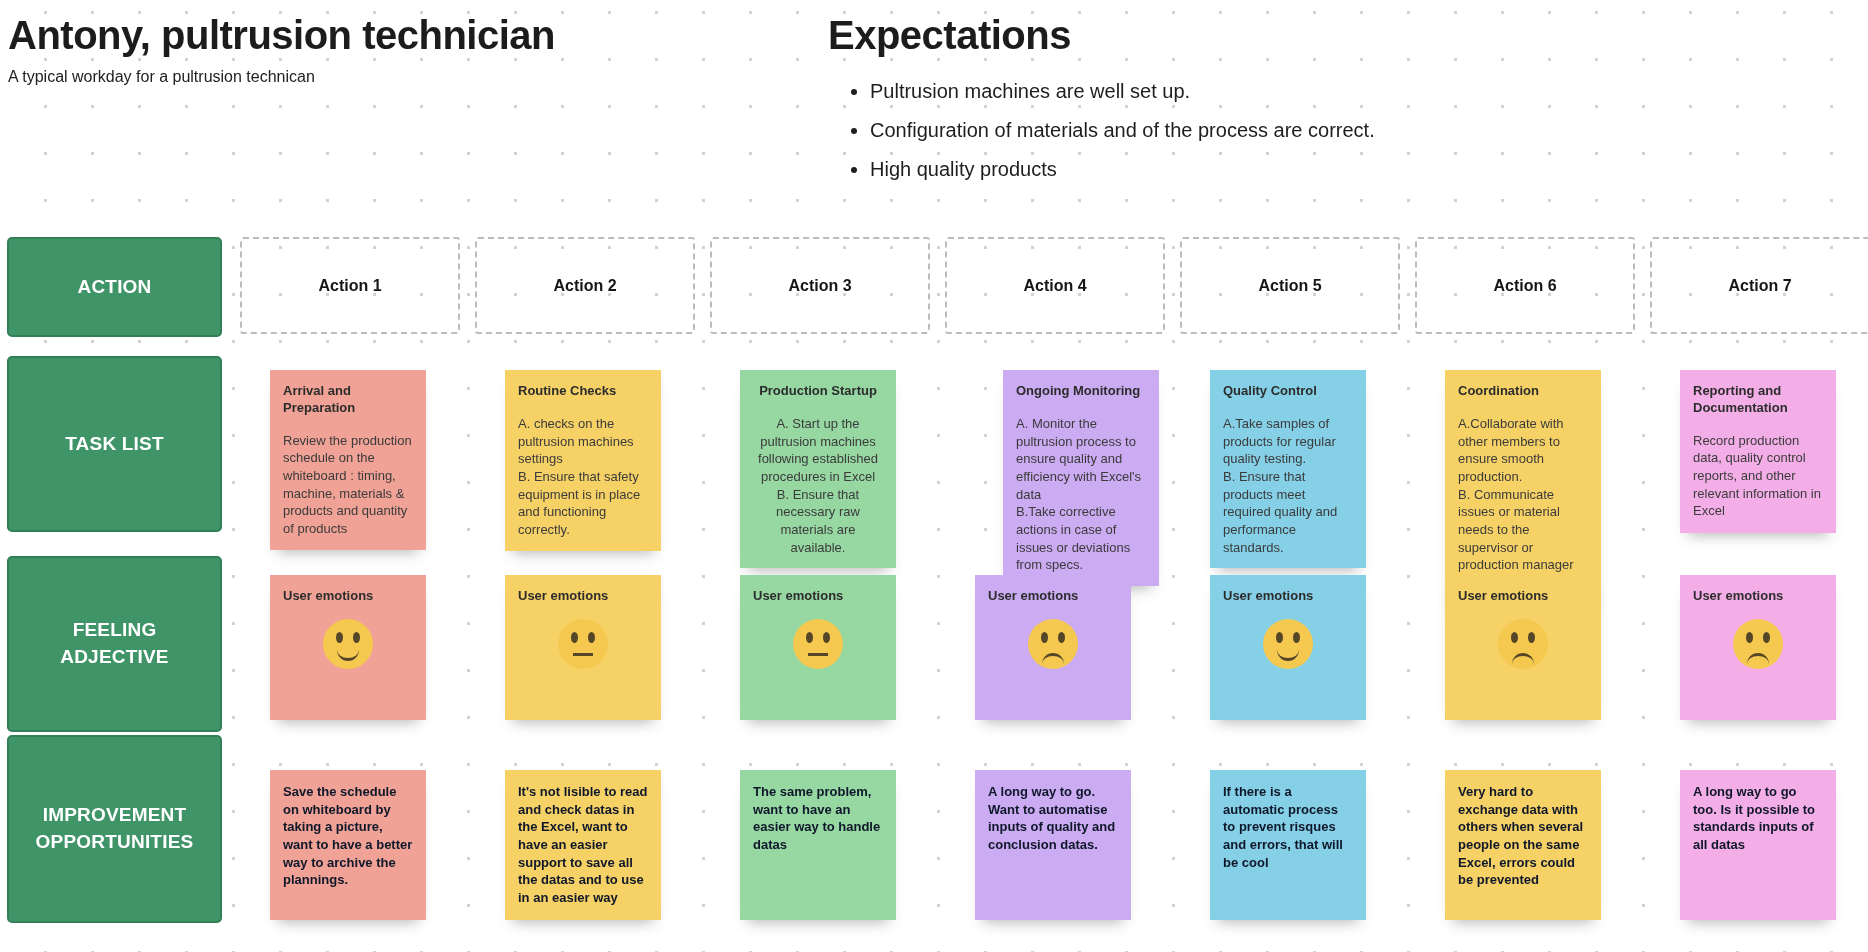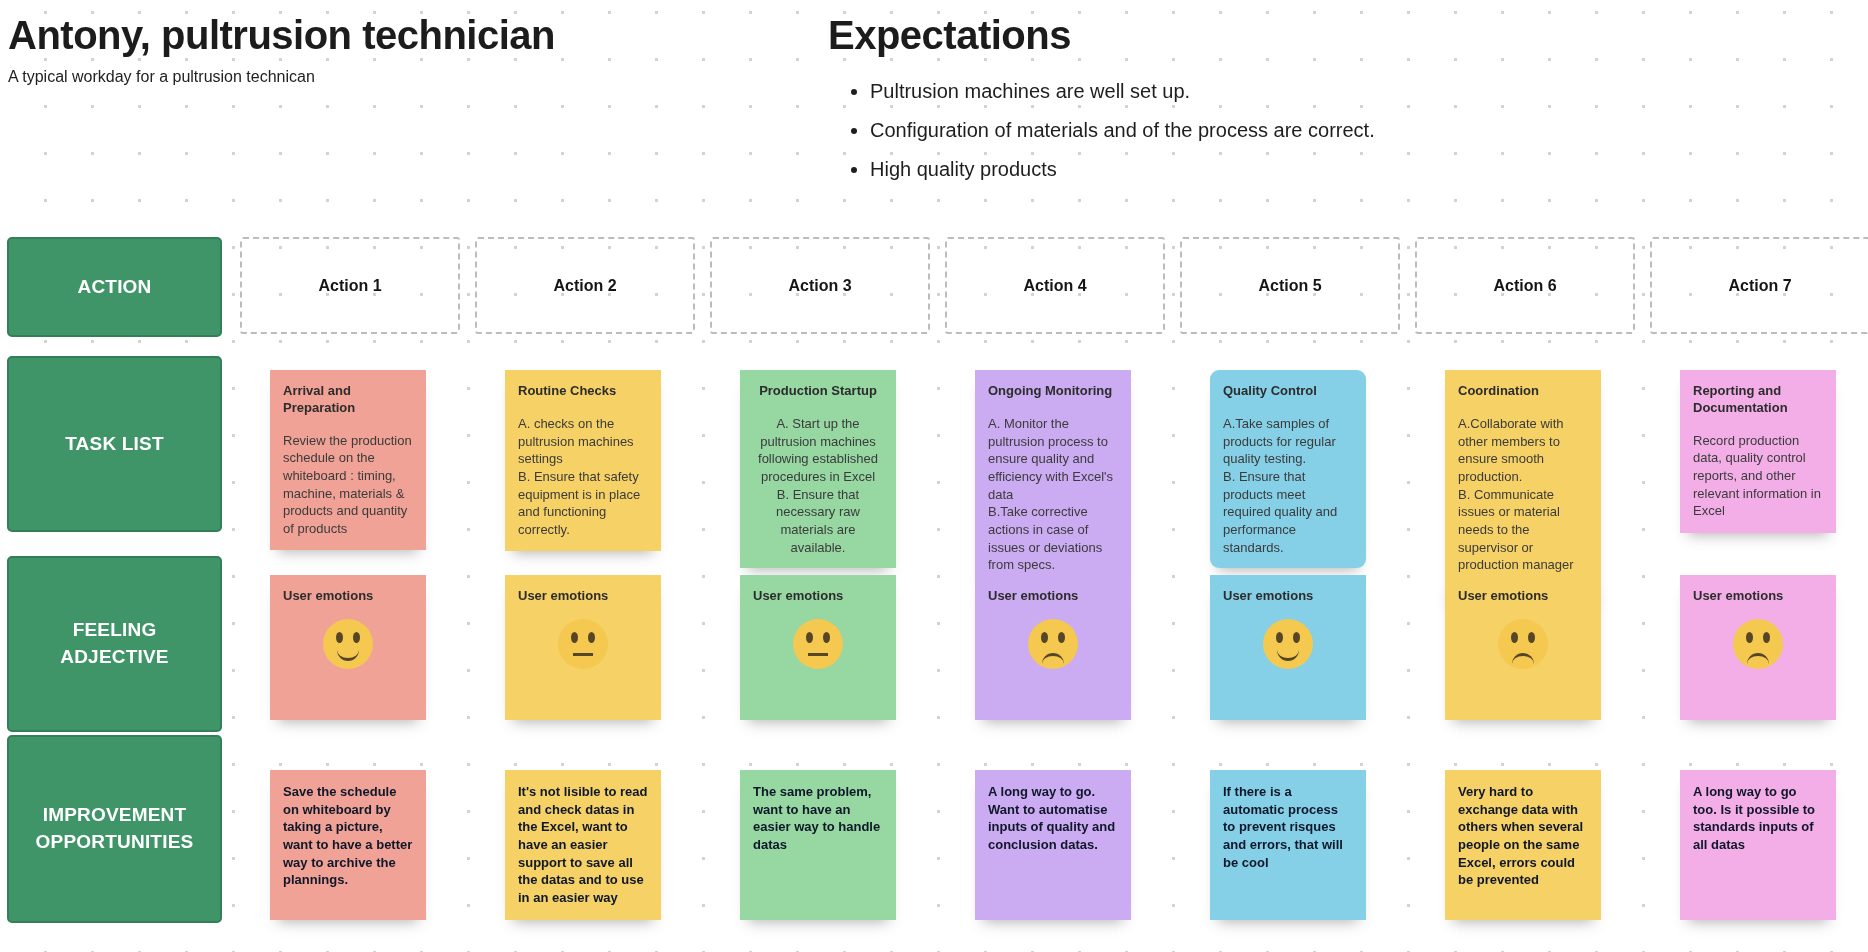--- a/index.html
+++ b/index.html
@@ -165,21 +165,21 @@
     </div>
     <div class="note improve-note" style="background: rgb(150, 215, 162);">
       <div class="note-body bold">The same problem, want to have an easier way to handle datas</div>
     </div>
   </div>
 
   <div class="col" style="left:945px">
     <div class="action-box">
       <span class="action-label">Action 4</span>
     </div>
-    <div class="note task-note" style="background: rgb(203, 171, 241);">
+    <div class="note task-note" style="background: rgb(203, 171, 241); margin-left: 28px;">
       <div class="note-title">Ongoing Monitoring</div>
       <div class="note-body">A. Monitor the pultrusion process to ensure quality and efficiency with Excel's data
 B.Take corrective actions in case of issues or deviations from specs.</div>
     </div>
     <div class="note feeling-note" data-mood="frown" style="background: rgb(203, 171, 241);">
       <div class="note-title">User emotions</div>
       <div class="face">
         <span class="eye l"></span>
         <span class="eye r"></span>
 
@@ -188,21 +188,21 @@
     </div>
     <div class="note improve-note" style="background: rgb(203, 171, 241);">
       <div class="note-body bold">A long way to go. Want to automatise inputs of quality and conclusion datas.</div>
     </div>
   </div>
 
   <div class="col" style="left:1180px">
     <div class="action-box">
       <span class="action-label">Action 5</span>
     </div>
-    <div class="note task-note" style="background: rgb(133, 208, 231); border-radius: 9px;">
+    <div class="note task-note" style="background: rgb(133, 208, 231);">
       <div class="note-title">Quality Control</div>
       <div class="note-body">A.Take samples of products for regular quality testing.
 B. Ensure that products meet required quality and performance standards.</div>
     </div>
     <div class="note feeling-note" data-mood="smile" style="background: rgb(133, 208, 231);">
       <div class="note-title">User emotions</div>
       <div class="face">
         <span class="eye l"></span>
         <span class="eye r"></span>
         <span class="mouth m-smile"></span>

